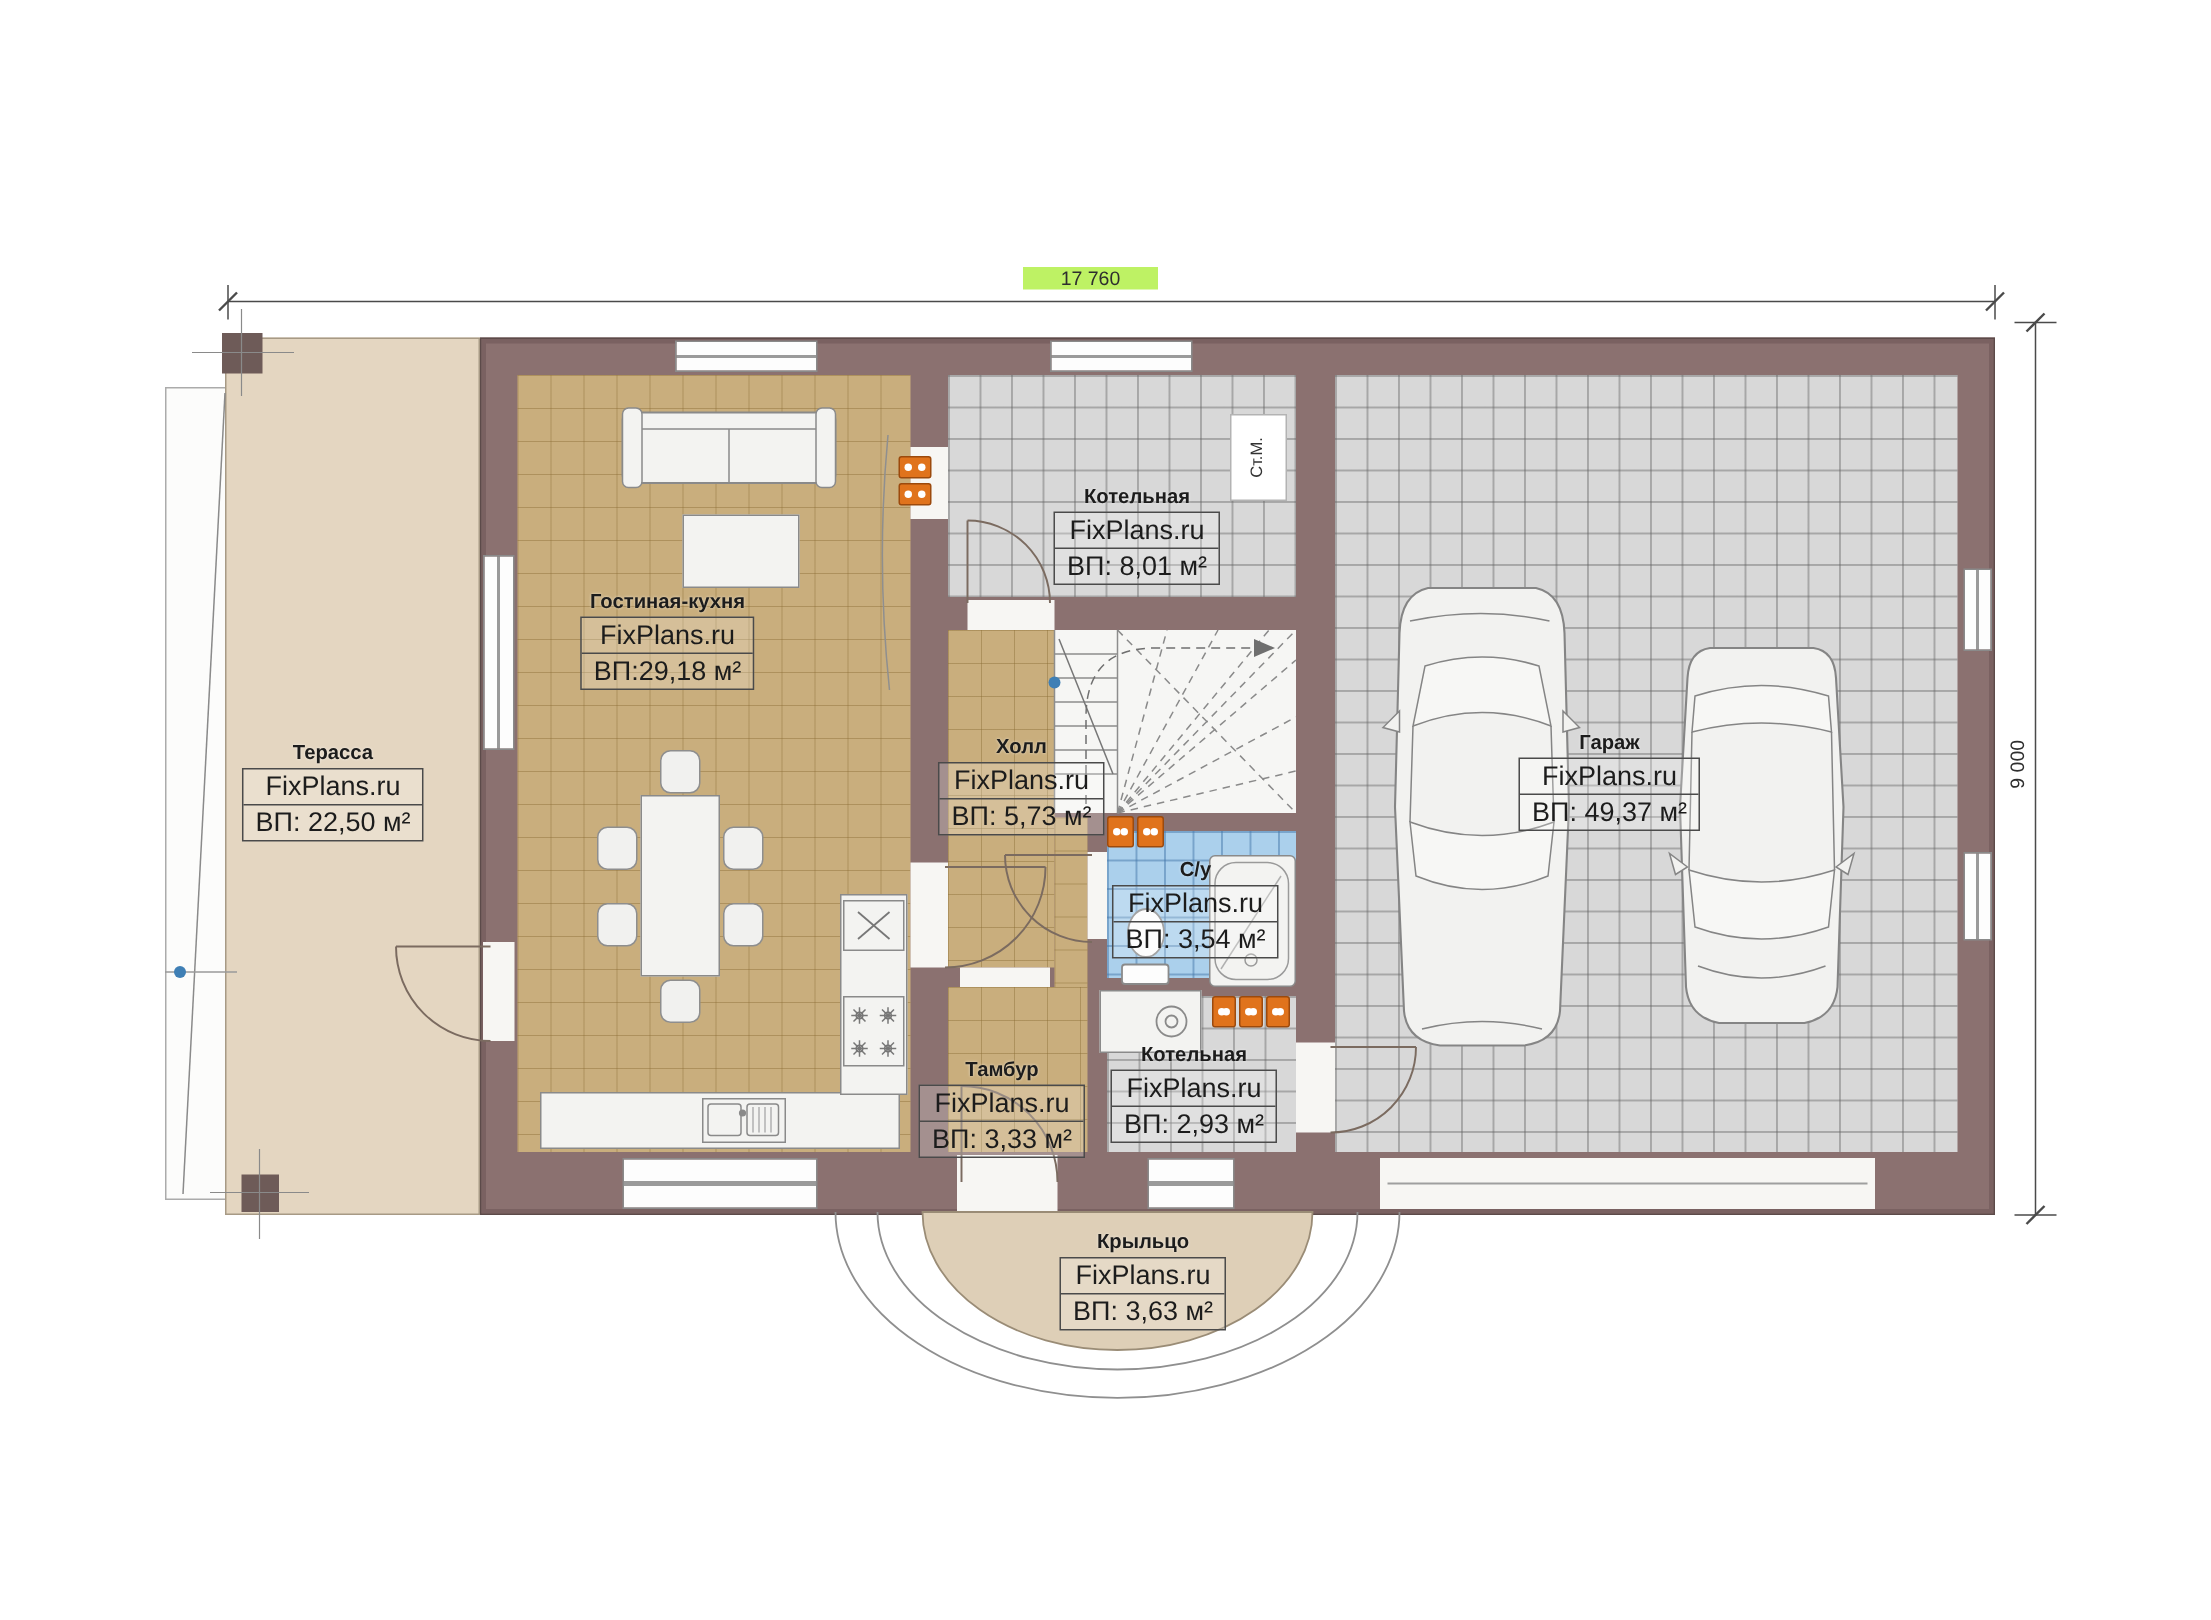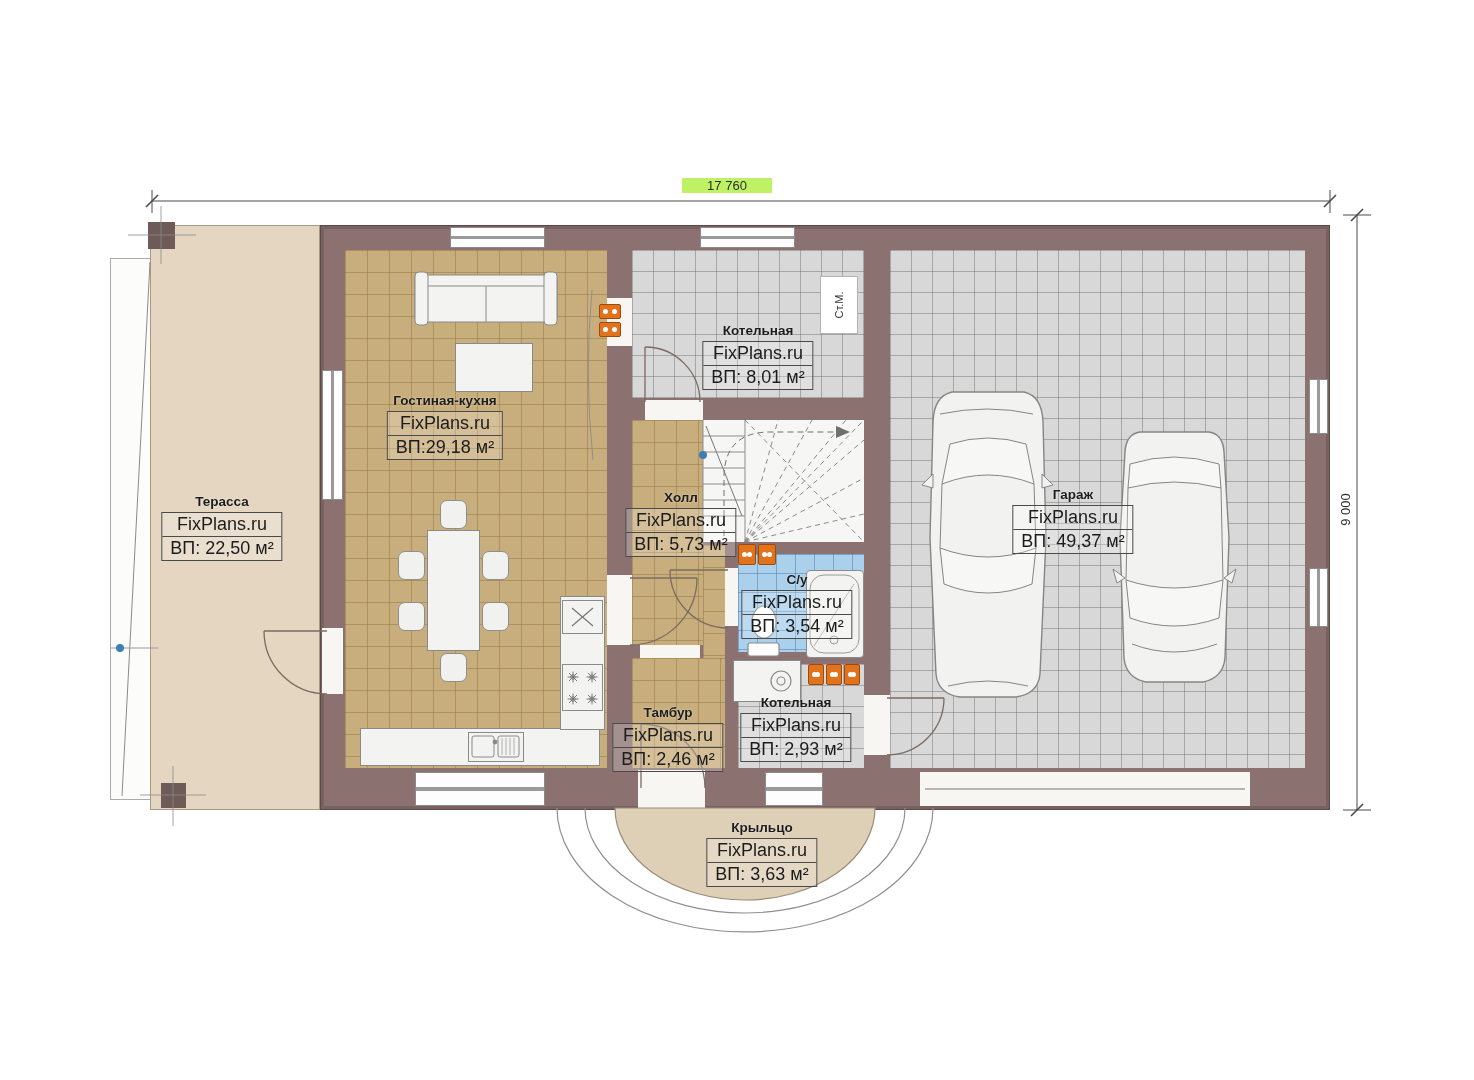--- a/index.html
+++ b/index.html
@@ -301,21 +301,21 @@
     <div class="room-area">ВП: 5,73 м²</div></div>
   </div>
   <div class="room-label" style="left:797px;top:572px">
     <div class="room-name">С/у</div>
     <div class="room-box"><div class="room-brand">FixPlans.ru</div>
     <div class="room-area">ВП: 3,54 м²</div></div>
   </div>
   <div class="room-label" style="left:668px;top:705px">
     <div class="room-name">Тамбур</div>
     <div class="room-box"><div class="room-brand">FixPlans.ru</div>
-    <div class="room-area">ВП: 2,46 м²</div></div>
+    <div class="room-area">ВП: 3,33 м²</div></div>
   </div>
   <div class="room-label" style="left:796px;top:695px">
     <div class="room-name">Котельная</div>
     <div class="room-box"><div class="room-brand">FixPlans.ru</div>
     <div class="room-area">ВП: 2,93 м²</div></div>
   </div>
   <div class="room-label" style="left:1073px;top:487px">
     <div class="room-name">Гараж</div>
     <div class="room-box"><div class="room-brand">FixPlans.ru</div>
     <div class="room-area">ВП: 49,37 м²</div></div>

